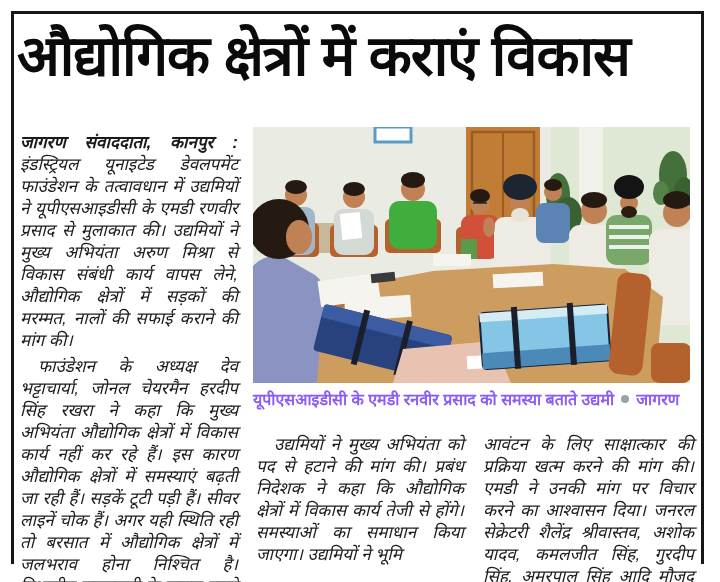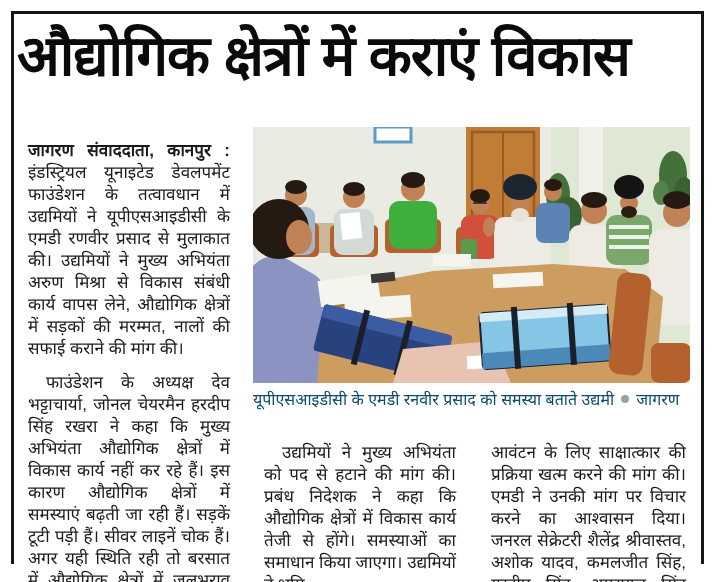--- a/index.html
+++ b/index.html
@@ -10,31 +10,31 @@
   .frame{
     position:absolute;left:11px;top:11px;width:687px;height:550px;
     border-top:3px solid #161616;border-left:3px solid #161616;border-right:3px solid #161616;
   }
   .headline{
     position:absolute;left:17px;top:20px;width:682px;margin:0;
     font-size:56px;line-height:1.3;font-weight:bold;color:#0a0a0a;
     white-space:nowrap;letter-spacing:-1px;
   }
   .col{position:absolute;font-size:17px;line-height:22px;text-align:justify;}
-  .col p{margin:12px;}
+  .col p{margin:4px;font-style:italic;}
   .col p.indent{text-indent:18px;}
   .col-left{left:16px;top:128px;width:226px;}
   .col-mid{left:252px;top:430px;width:216px;}
   .col-right{left:479px;top:430px;width:219px;}
   .dateline{font-weight:bold;}
   .photo{position:absolute;left:253px;top:127px;width:437px;height:256px;margin:0;}
   .photo svg{display:block;}
   .caption-row{
     position:absolute;left:253px;top:388px;width:437px;
-    font-size:16px;font-weight:normal;color:#0c4a6e;
+    font-size:16px;font-weight:bold;color:#8b5cf6;
     display:flex;align-items:center;gap:7px;white-space:nowrap;
   }
   .credit-dot{
     display:inline-block;width:8px;height:8px;border-radius:50%;
     background:#9aa3a3;flex:0 0 auto;
   }
 </style>
 </head>
 <body>
 

